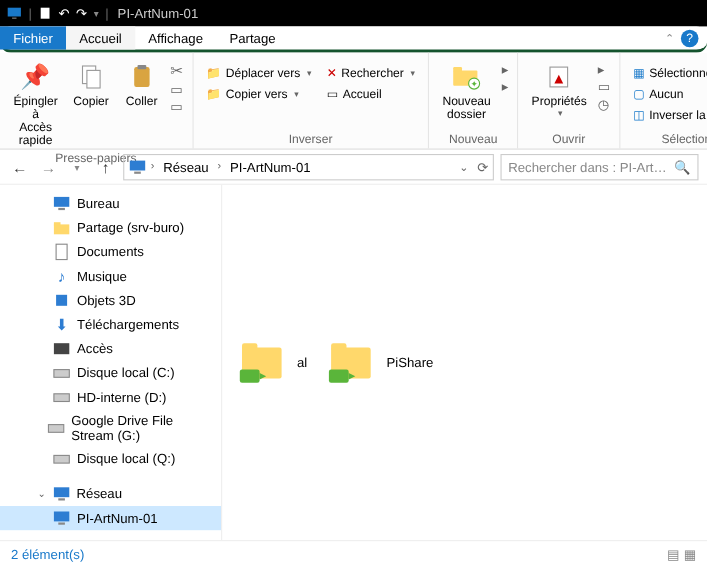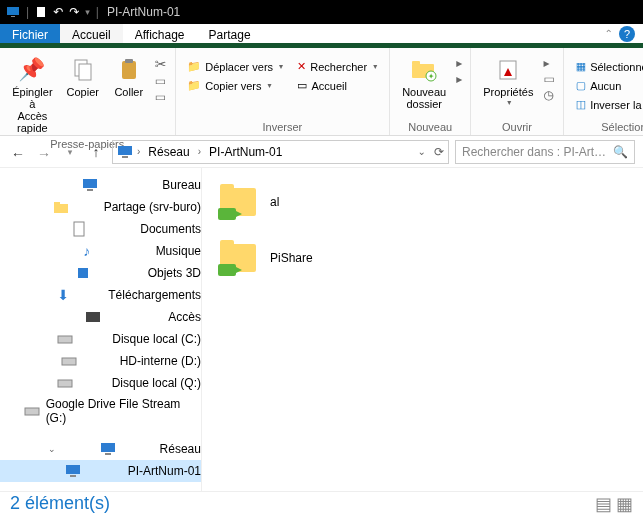--- a/index.html
+++ b/index.html
@@ -2,21 +2,21 @@
 <html><head>
 <meta charset="utf-8">
 <style>
 * { box-sizing: border-box; margin: 0; padding: 0; font-family: "Segoe UI", sans-serif; }
 body { width: 643px; height: 515px; background: #fff; font-size: 12px; color: #000; overflow: hidden; }
 
 .titlebar { height: 24px; background: #000; color: #fff; display: flex; align-items: center; padding: 0 6px; gap: 8px; }
 .titlebar .icon-group { display: flex; gap: 6px; align-items: center; }
 .titlebar .title { font-size: 12px; color: #ccc; }
 
-.tabbar { height: 24px; background: #fff; display: flex; border-bottom: 5px solid #14532d; }
+.tabbar { height: 24px; background: #fff; display: flex; border-bottom: 3px solid #14532d; border-radius: 10px; }
 .tab { padding: 4px 12px; font-size: 12px; cursor: pointer; }
 .tab.file { background: #1979ca; color: #fff; }
 .tab.active { background: #f5f5f5; }
 .tabbar-right { margin-left: auto; display: flex; align-items: center; gap: 6px; padding-right: 8px; }
 .help-circle { width: 16px; height: 16px; border-radius: 50%; background: #1979ca; color: #fff; display: flex; align-items: center; justify-content: center; font-size: 11px; }
 
 .ribbon { height: 88px; background: #fcfcfc; border-bottom: 1px solid #ddd; display: flex; }
 .ribbon-group { border-right: 1px solid #e5e5e5; padding: 4px 8px 2px; display: flex; flex-direction: column; }
 .ribbon-group-content { flex: 1; display: flex; gap: 6px; align-items: flex-start; }
 .ribbon-group-label { text-align: center; font-size: 11px; color: #666; padding-top: 2px; }
@@ -29,35 +29,35 @@
 .navbar { height: 32px; display: flex; align-items: center; padding: 0 8px; gap: 6px; border-bottom: 1px solid #eee; }
 .nav-arrow { width: 20px; height: 20px; display: flex; align-items: center; justify-content: center; color: #888; cursor: pointer; font-size: 14px; }
 .nav-arrow.enabled { color: #333; }
 .addressbar { flex: 1; height: 24px; border: 1px solid #ccc; display: flex; align-items: center; padding: 0 4px; gap: 4px; font-size: 12px; }
 .addressbar .seg { padding: 0 4px; cursor: pointer; }
 .addressbar .sep { font-size: 10px; color: #666; }
 .searchbox { width: 180px; height: 24px; border: 1px solid #ccc; display: flex; align-items: center; padding: 0 6px; color: #888; font-size: 12px; gap: 4px; }
 
 .body-area { display: flex; height: 323px; }
 .tree { width: 202px; border-right: 1px solid #eee; overflow-y: auto; padding: 6px 0; }
-.tree-item { display: flex; align-items: center; gap: 6px; padding: 3px 0; cursor: pointer; font-size: 12px; justify-content: space-between; }
+.tree-item { display: flex; align-items: center; gap: 6px; padding: 3px 24px; cursor: pointer; font-size: 12px; }
 .tree-item.sel { background: #cde8ff; }
 .tree-item .spacer { display: inline-block; }
 .tree-icn { width: 16px; height: 16px; display: flex; align-items: center; justify-content: center; font-size: 14px; }
 .tree-sep { height: 10px; }
 
-.content { flex: 1; padding: 12px; display: flex; flex-direction: column; gap: 12px; }
+.content { flex: 1; padding: 12px; display: flex; flex-direction: row; gap: 12px; }
 .file-item { display: flex; align-items: center; gap: 12px; cursor: pointer; padding: 4px; }
 .folder-icn { width: 40px; height: 36px; position: relative; }
 .folder-back { position: absolute; width: 36px; height: 28px; background: #ffd86b; border-radius: 2px; top: 4px; left: 2px; }
 .folder-tab { position: absolute; width: 14px; height: 6px; background: #ffd86b; border-radius: 2px 2px 0 0; top: 0; left: 2px; }
 .folder-green { position: absolute; width: 18px; height: 12px; background: #5ab53a; border-radius: 2px; bottom: 0; left: 0; }
 .folder-green::after { content: ""; position: absolute; right: -6px; top: 3px; border-left: 6px solid #5ab53a; border-top: 3px solid transparent; border-bottom: 3px solid transparent; }
 
-.statusbar { height: 24px; border-top: 1px solid #eee; display: flex; align-items: center; padding: 0 10px; font-size: 18px; color: #1979ca; justify-content: space-between; }
+.statusbar { height: 24px; border-top: 1px solid #eee; display: flex; align-items: center; padding: 0 10px; font-size: 12px; color: #1979ca; justify-content: space-between; }
 .view-toggles { display: flex; gap: 4px; color: #888; }
 
 svg { display: block; }
 </style>
 </head>
 <body>
 
 <div class="titlebar">
   <div class="icon-group">
     <span>
@@ -326,30 +326,30 @@
         </span>
         <span>HD-interne (D:)</span>
       </div>
       <div class="tree-item">
         <span class="spacer" style="width:18px"></span>
         <span class="tree-icn">
           <svg width="16" height="12">
             <rect x="1" y="3" width="14" height="7" fill="#ccc" stroke="#888"></rect>
           </svg>
         </span>
+        <span>Google Drive File Stream (G:)</span>
+      </div>
+      <div class="tree-item">
+        <span class="spacer" style="width:18px"></span>
+        <span class="tree-icn">
+          <svg width="16" height="12">
+            <rect x="1" y="3" width="14" height="7" fill="#ccc" stroke="#888"></rect>
+          </svg>
+        </span>
         <span>Disque local (Q:)</span>
-      </div>
-      <div class="tree-item">
-        <span class="spacer" style="width:18px"></span>
-        <span class="tree-icn">
-          <svg width="16" height="12">
-            <rect x="1" y="3" width="14" height="7" fill="#ccc" stroke="#888"></rect>
-          </svg>
-        </span>
-        <span>Google Drive File Stream (G:)</span>
       </div>
       <div class="tree-sep"></div>
       <div class="tree-item">
         <span class="spacer" style="width:4px"></span>
         <span style="font-size:9px;color:#666">⌄</span>
         <span class="tree-icn">
           <svg width="16" height="14">
             <rect x="1" y="1" width="14" height="9" fill="#2d7dd2"></rect>
             <rect x="5" y="11" width="6" height="2" fill="#888"></rect>
           </svg>

